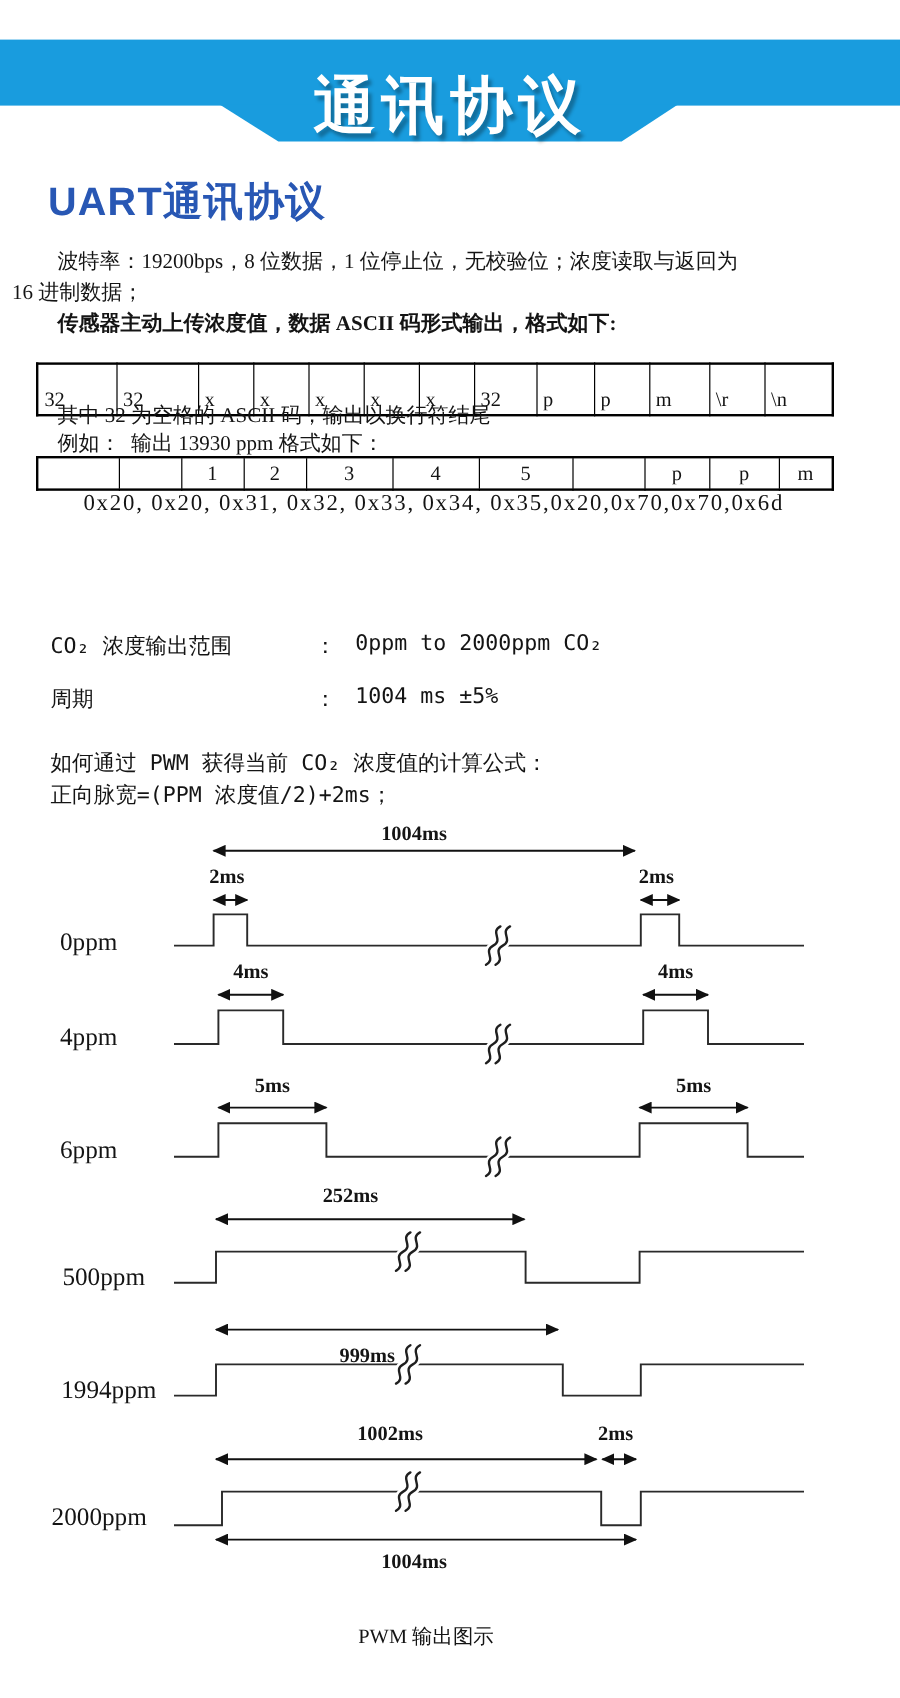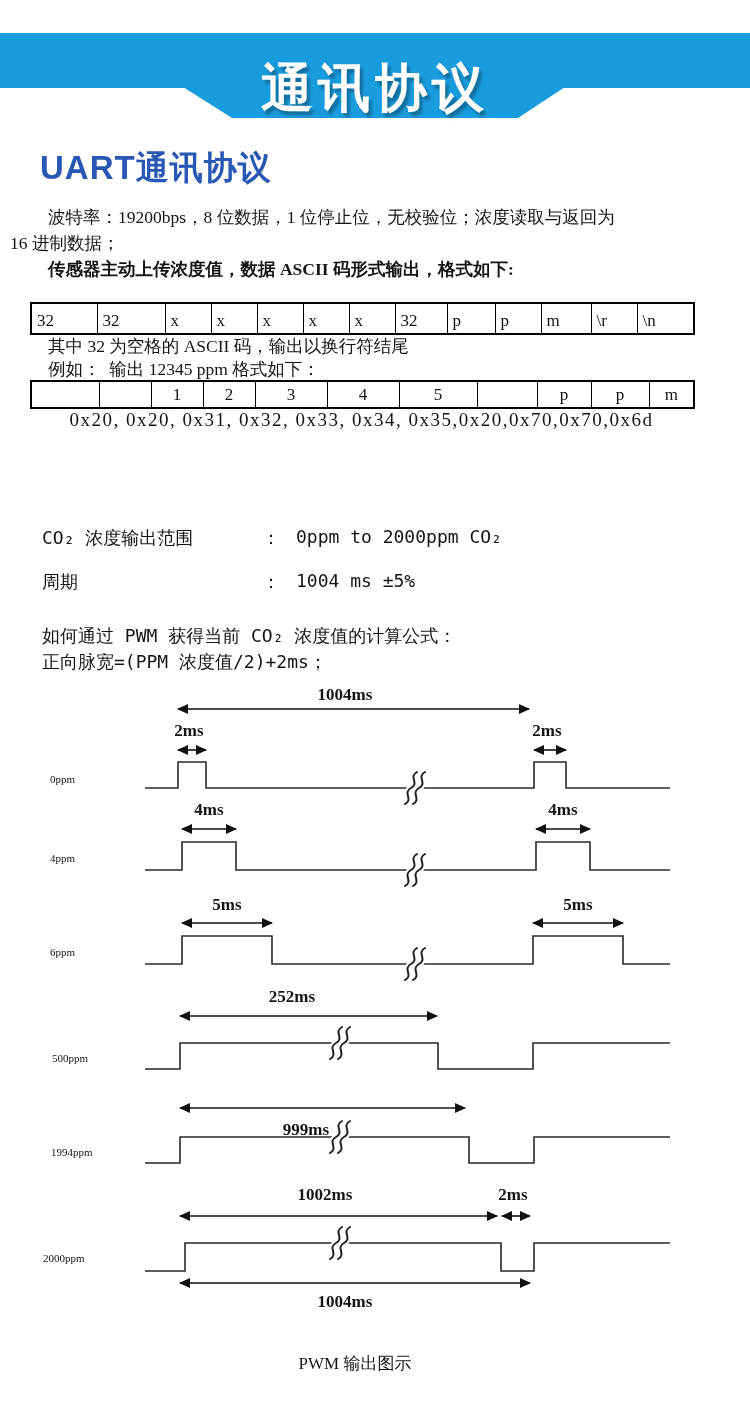--- a/index.html
+++ b/index.html
@@ -13,33 +13,33 @@
       font-family:"Liberation Sans","DejaVu Sans",sans-serif;font-size:52px;font-weight:bold;
       color:#ffffff;letter-spacing:5px;text-shadow:3px 4px 3px rgba(0,0,0,0.30);}
   
   .blue-heading{font-family:"Liberation Sans","DejaVu Sans",sans-serif;font-size:33px;
       font-weight:600;color:#2857b4;letter-spacing:1px;}
   
   .body-text{font-size:17.5px;}
   .bold{font-weight:bold;}
   .fmt-table{position:absolute;border-collapse:collapse;table-layout:fixed;
       border:2px solid #000;font-size:17px;}
-  .fmt-table td{border:1px solid #000;height:25px;padding:4px 0 0 5px;overflow:hidden;}
+  .fmt-table td{border:1px solid #000;height:25px;padding:16px 0 0 5px;overflow:hidden;}
   .fmt-table.center td{text-align:center;padding:0;}
   .hex-line{font-size:19px;letter-spacing:1.5px;}
   
   .mono{font-family:"DejaVu Sans Mono","Liberation Mono",monospace;font-size:18px;}
   
   .diagram-svg{position:absolute;top:0;left:0;}
   .wave{stroke:#2a2a2a;stroke-width:1.6;fill:none;}
   .arrow{stroke:#111;stroke-width:1.6;}
   .halo{stroke:#fff;stroke-width:6.5;fill:none;stroke-linecap:round;}
   .inkline{stroke:#1f1f1f;stroke-width:2;fill:none;stroke-linecap:round;}
   .ms-label{font-weight:bold;font-size:17px;text-align:center;}
-  .wave-label{font-size:11px;}
+  .wave-label{font-size:21px;}
   .caption{font-size:17px;}
 </style>
 </head>
 <body>
 
 <div class="page">
 
   <svg class="banner-svg" width="750" height="120" viewBox="0 0 750 120">
     <rect x="0" y="33" width="750" height="55" fill="#199cde"></rect>
     <polygon points="183,87 565,87 518,118 232,118" fill="#199cde"></polygon>
@@ -81,21 +81,21 @@
       <td>p</td>
       <td>p</td>
       <td>m</td>
       <td>\r</td>
       <td>\n</td>
     </tr>
   </tbody>
     </table>
 
   <div class="abs body-text" style="left:48px;top:334px;">其中 32 为空格的 ASCII 码，输出以换行符结尾</div>
-  <div class="abs body-text" style="left:48px;top:357px;">例如：  输出 12345 ppm 格式如下：</div>
+  <div class="abs body-text" style="left:48px;top:357px;">例如：  输出 13930 ppm 格式如下：</div>
 
   <table class="fmt-table center" style="left:30px;top:380px;width:663px;">
     <colgroup>
       <col style="width:68px">
         <col style="width:52px">
         <col style="width:52px">
         <col style="width:52px">
       <col style="width:72px">
         <col style="width:72px">
         <col style="width:78px">

